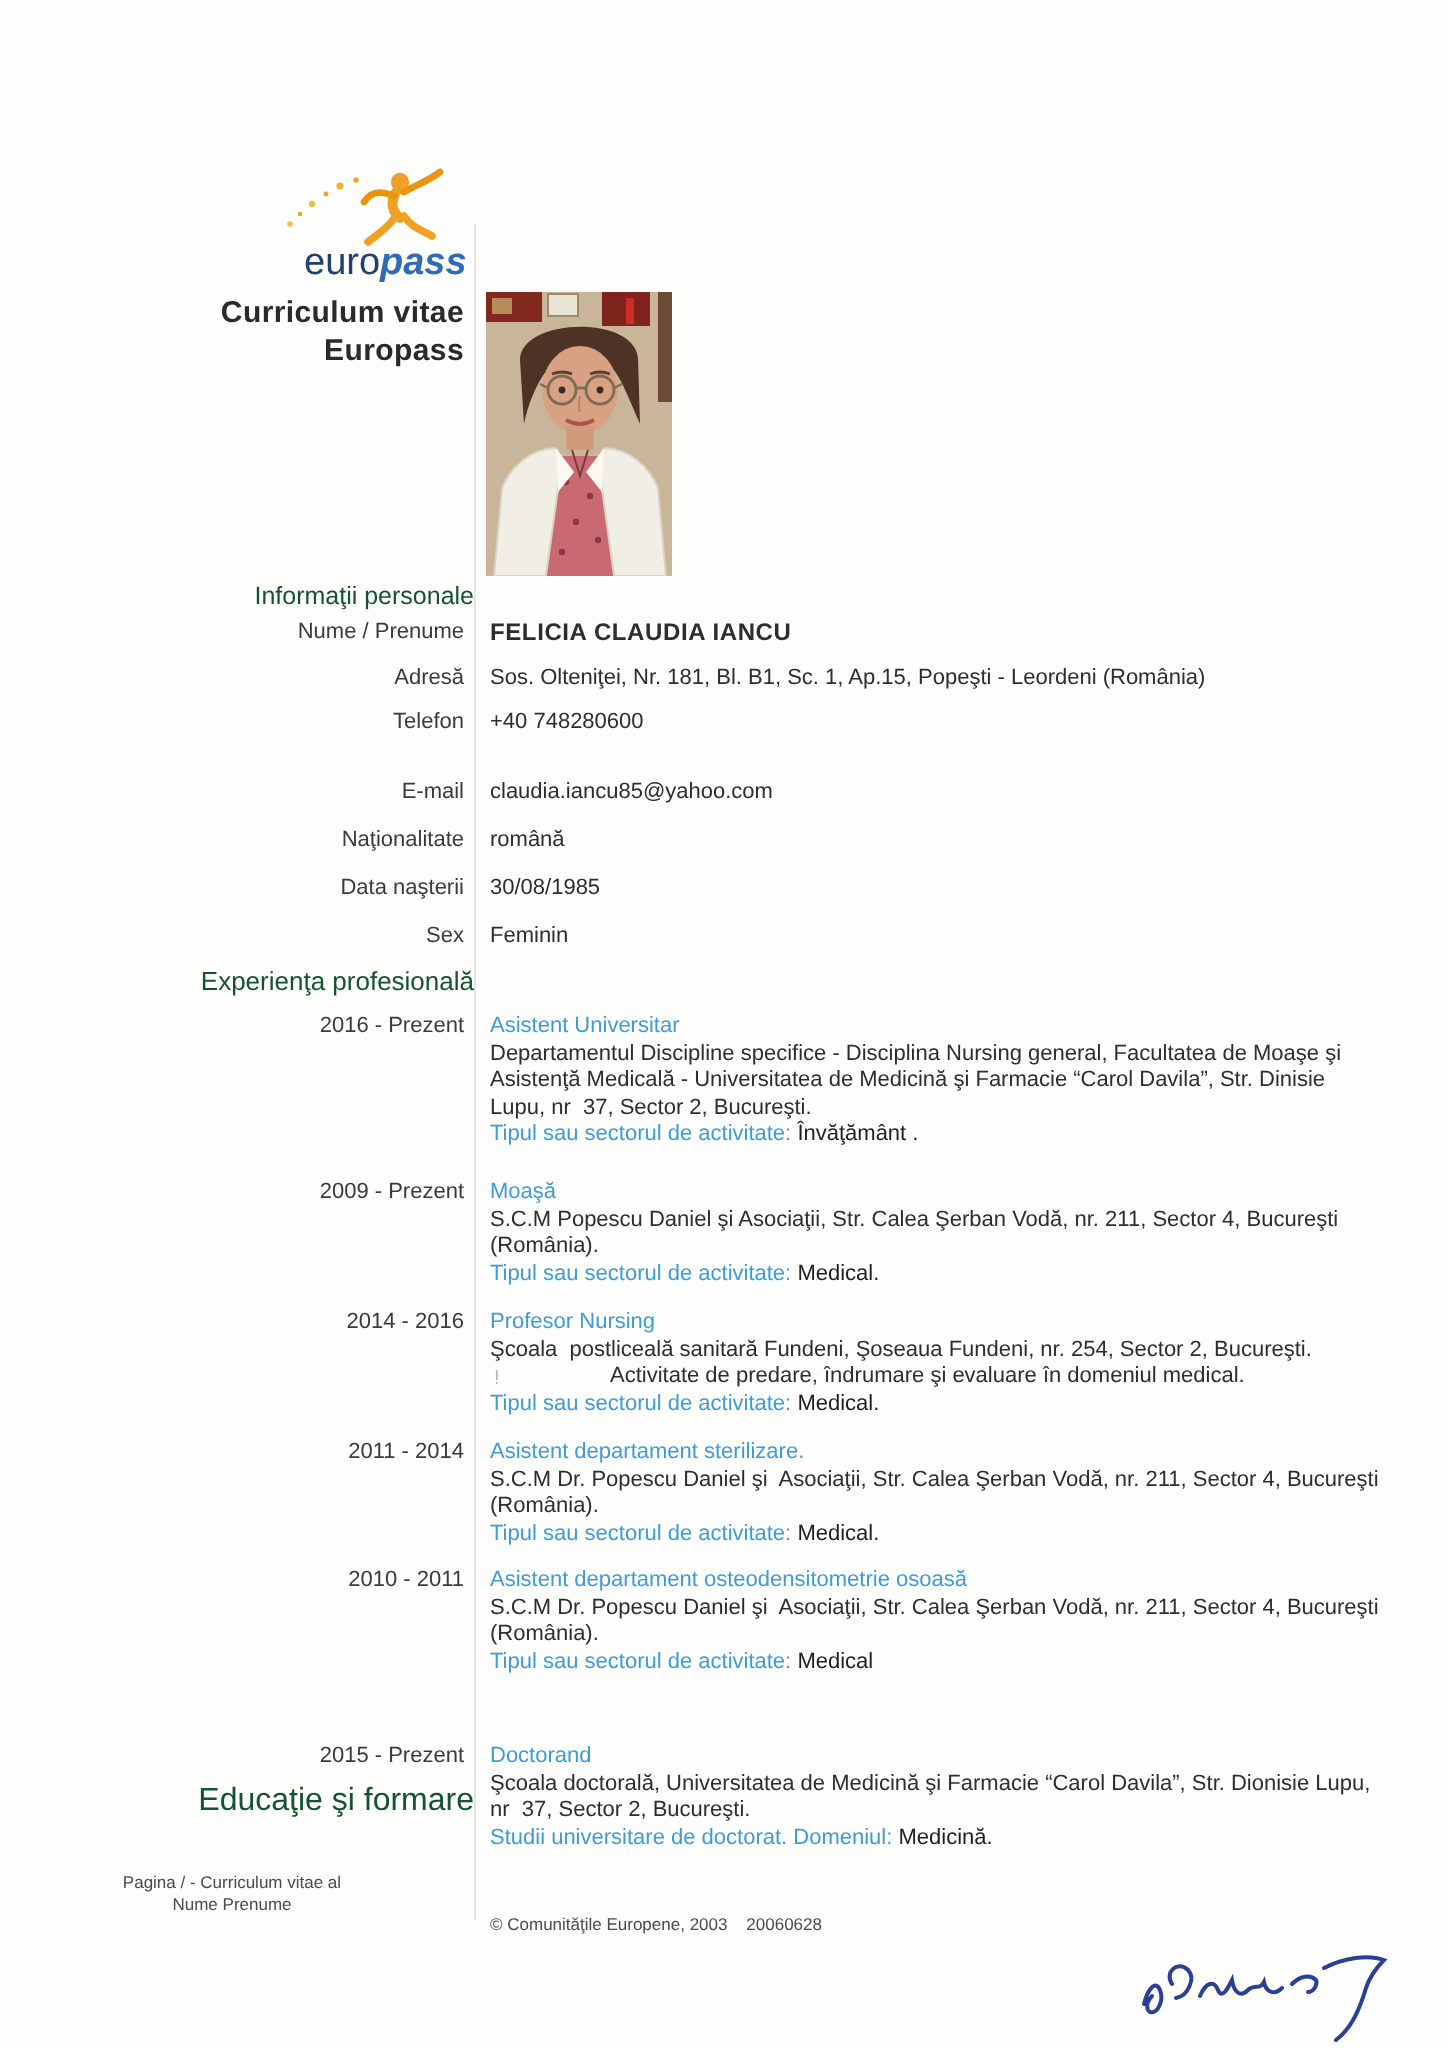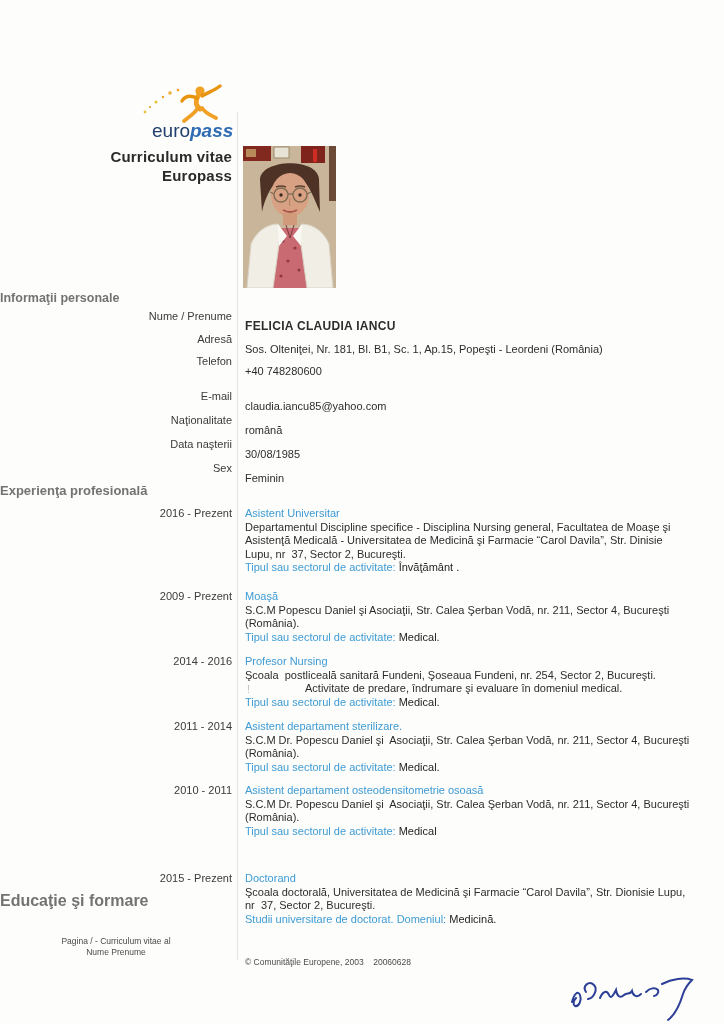--- a/index.html
+++ b/index.html
@@ -22,30 +22,30 @@
   .logo { position: absolute; left: 138px; top: 84px; }
   .cv-title {
     position: absolute; left: 0; top: 147px; width: 232px;
     text-align: right; font-weight: bold; font-size: 15px;
     line-height: 19px; color: #2a2a2a; letter-spacing: 0.2px;
   }
   .photo { position: absolute; left: 243px; top: 146px; width: 93px; height: 142px; }
 
   .sec-header {
     position: absolute; left: 0; width: 237px;
-    font-weight: bold; font-size: 12.5px; color: #737373;
+    text-align: right; font-weight: normal; font-size: 12.5px; color: #14532d;
   }
   .row { position: absolute; left: 0; width: 724px; display: flex; align-items: flex-start; }
   .row .lbl {
     width: 232px; flex: 0 0 232px; text-align: right;
     font-size: 11px; color: #3a3a3a; line-height: 13.5px;
   }
   .row .val {
     margin-left: 13px; width: 445px;
-    font-size: 11px; color: #2d2d2d; line-height: 13.5px; white-space: pre-wrap; margin-top: 10px;
+    font-size: 11px; color: #2d2d2d; line-height: 13.5px; white-space: pre-wrap;
   }
   .val.name { font-weight: bold; font-size: 12px; letter-spacing: 0.3px; }
 
   .job-content { margin-left: 13px; width: 445px; font-size: 11px; line-height: 13.6px; }
   .role { color: #3e9bd5; }
   .details { color: #2d2d2d; white-space: pre-wrap; }
   .extra-line { color: #2d2d2d; padding-left: 60px; position: relative; }
   .extra-mark { position: absolute; left: 2px; top: 1px; color: #8a8a8a; opacity: 0.6; font-size: 10px; }
   .sector-label { color: #3e9bd5; }
   .sector-value { color: #1f1f1f; font-weight: normal; }

